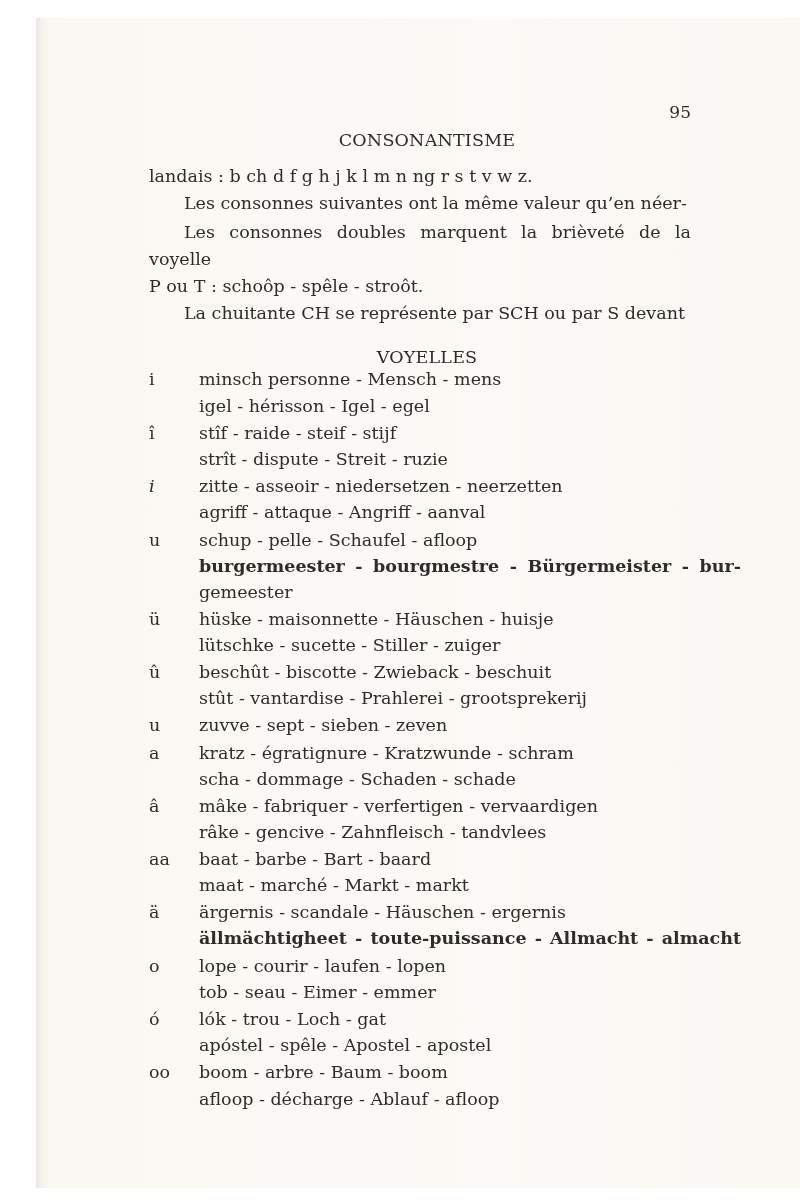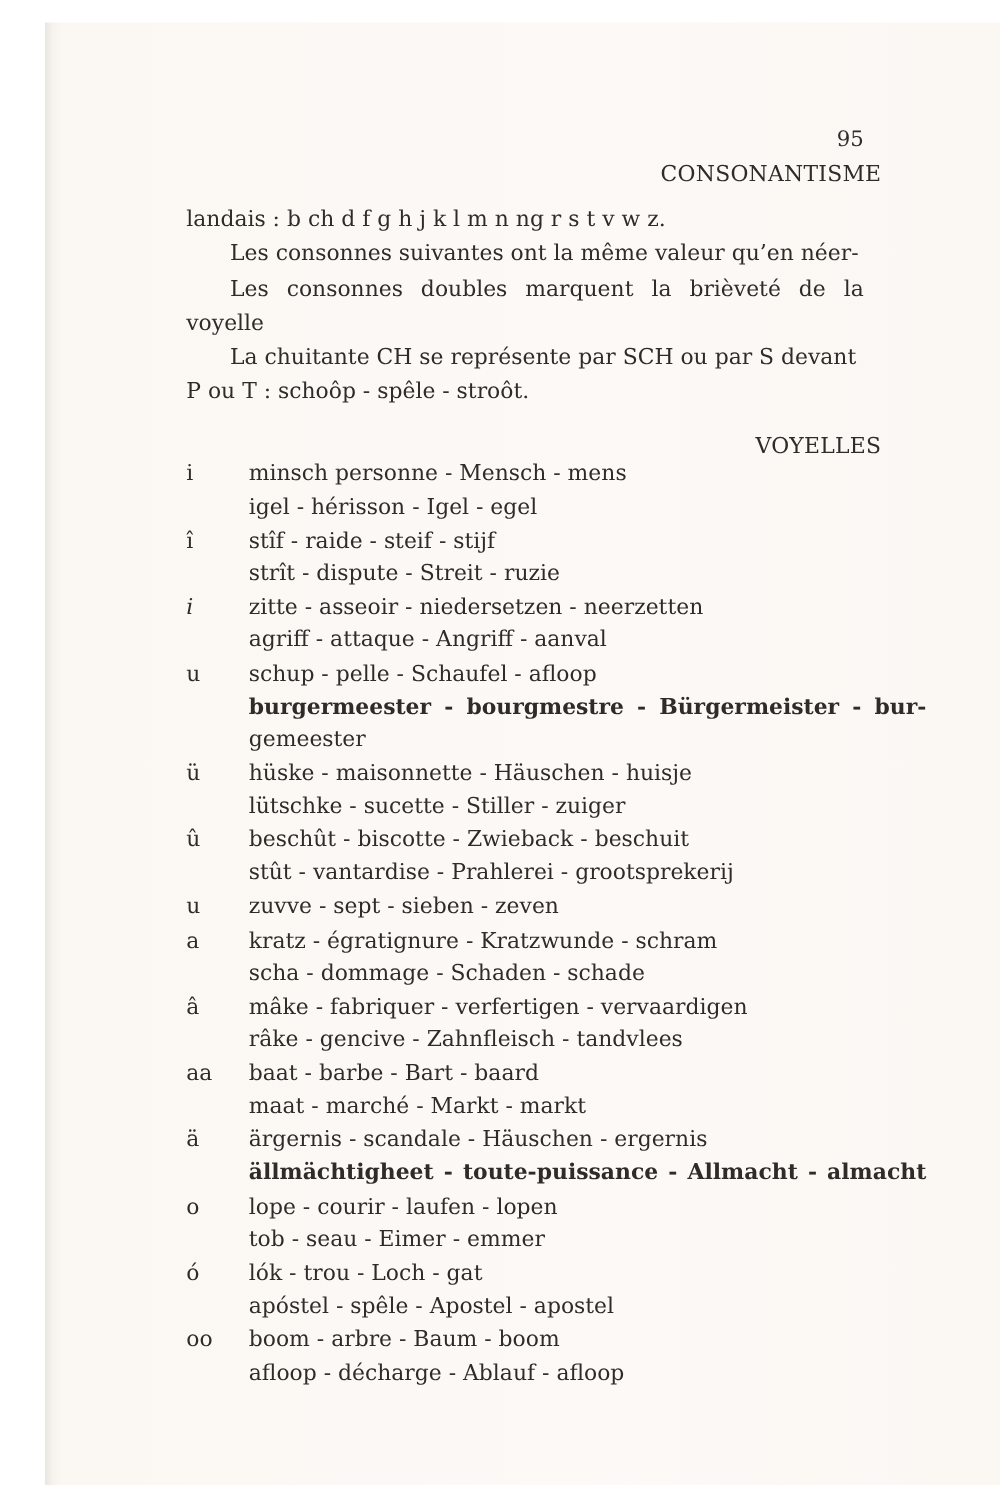--- a/index.html
+++ b/index.html
@@ -34,21 +34,21 @@
     position: absolute;
     top: 84px;
     right: 0;
     font-size: 17px;
     line-height: 20px;
   }
   .section-title {
     position: absolute;
     left: 0;
     width: 556px;
-    text-align: right;
+    text-align: center;
     font-size: 17.5px;
     letter-spacing: 0.2px;
   }
   .para {
     position: absolute;
     left: 0;
     width: 542px;
     font-size: 17.5px;
     line-height: 27px;
     text-align: justify;
@@ -98,22 +98,22 @@
     <div class="para" style="top:145px;">
       <div>landais : b ch d f g h j k l m n ng r s t v w z.</div>
       <div><span class="indent"></span><span>Les consonnes suivantes ont la même valeur qu’en néer-</span></div>
     </div>
 
     <div class="para" style="top:201px;">
       <div><span class="indent"></span><span>Les consonnes doubles marquent la brièveté de la voyelle</span></div>
     </div>
 
     <div class="para" style="top:255px;">
+      <div>P ou T : schoôp - spêle - stroôt.</div>
       <div><span class="indent"></span><span>La chuitante CH se représente par SCH ou par S devant</span></div>
-      <div>P ou T : schoôp - spêle - stroôt.</div>
     </div>
 
     <div class="section-title" style="top:329px;">VOYELLES</div>
 
     <div id="vowel-table">
         <div class="vrow" style="top: 348px;">
           <span class="vmark">i</span>
           <span class="vword">minsch   personne - Mensch - mens</span>
         </div>
         <div class="vrow" style="top: 375px;">

